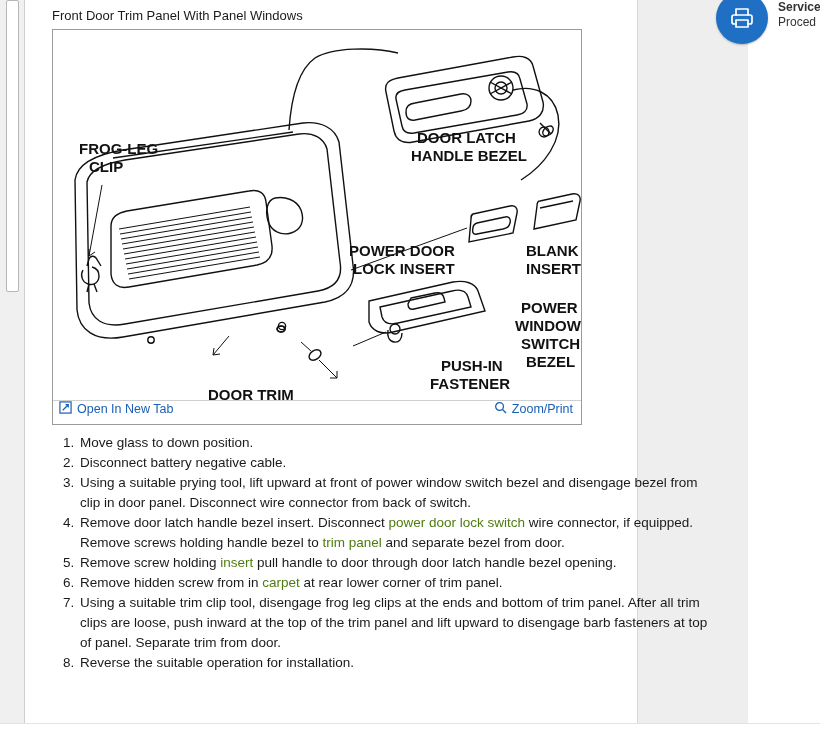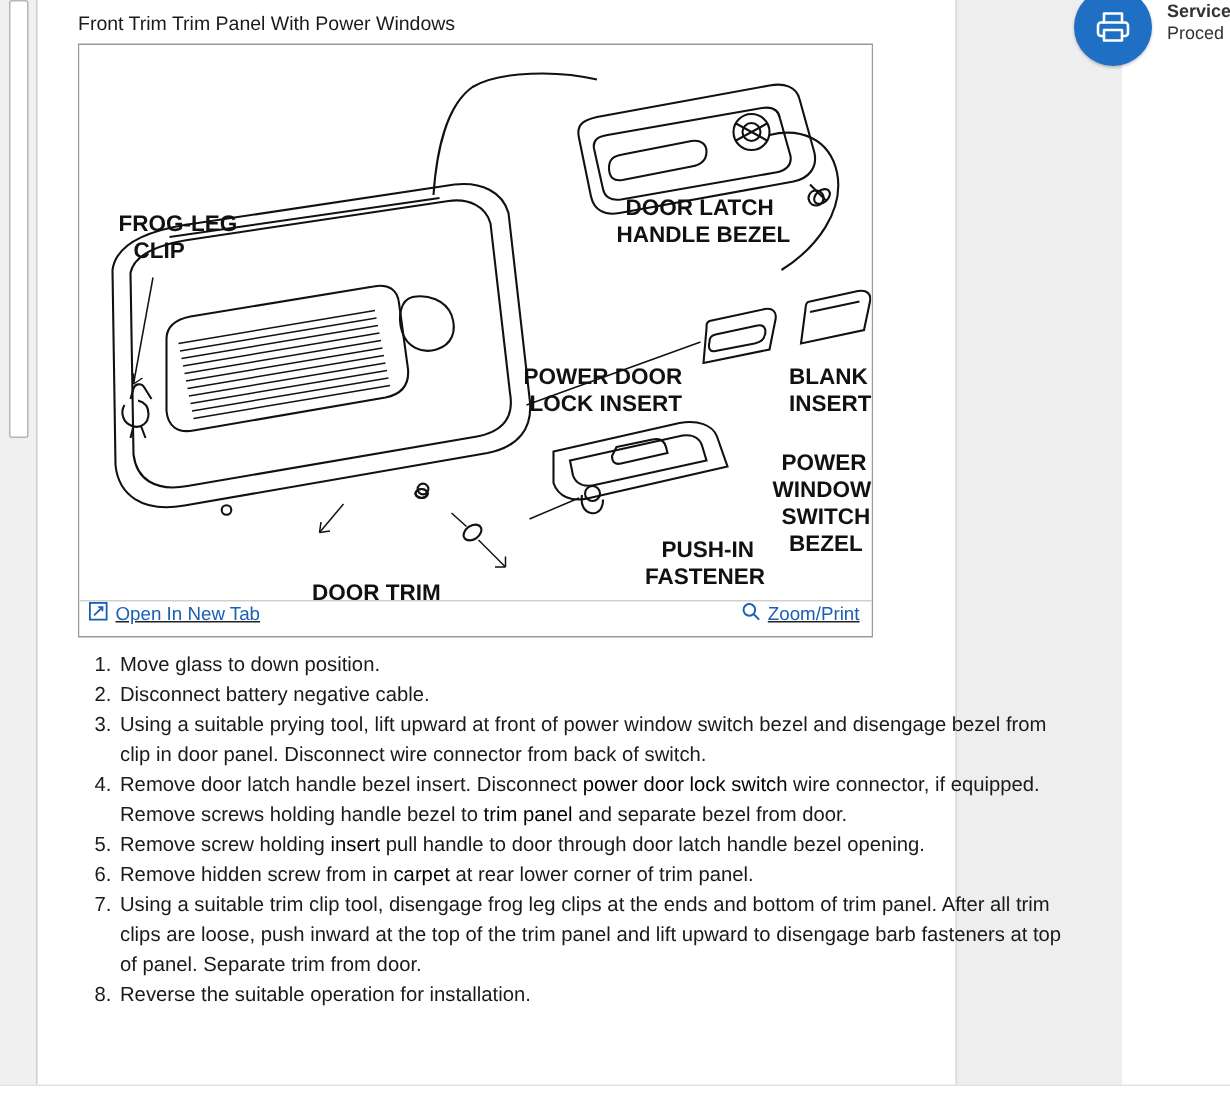--- a/index.html
+++ b/index.html
@@ -107,21 +107,20 @@
     color: #1a1a1a;
     margin-top: 8px;
     margin-bottom: 6px;
   }
   .figure-box {
     position: relative;
     width: 530px;
     border: 1px solid #9a9a9a;
     background: #ffffff;
     box-sizing: border-box;
-    text-decoration: underline;
   }
   .figure-img {
     position: relative;
     width: 528px;
     height: 370px;
     background: #ffffff;
     overflow: hidden;
   }
   .figure-img svg { display:block; }
   .figure-bar {
@@ -162,21 +161,21 @@
     padding-left: 26px;
     font-size: 13.5px;
     line-height: 20px;
     color: #1a1a1a;
   }
   ol.steps li {
     margin-bottom: 0px;
     padding-left: 2px;
   }
   a.inline {
-    color: #000000;
+    color: #4d7c0f;
     text-decoration: none;
     cursor: pointer;
   }
 </style>
 </head>
 <body>
 
 <div class="page">
 
   <div class="left-gutter">
@@ -197,21 +196,21 @@
     </span>
   </div>
 
   <div class="service-text">
     <div class="l1">Service</div>
     <div class="l2">Proced</div>
   </div>
 
   <div class="content">
 
-    <div class="fig-title">Front Trim Trim Panel With Power Windows</div>
+    <div class="fig-title">Front Door Trim Panel With Panel Windows</div>
 
     <div class="figure-box">
       <div class="figure-img">
         <svg width="528" height="370" viewBox="0 0 528 370" xmlns="http://www.w3.org/2000/svg">
           <rect x="0" y="0" width="528" height="370" fill="#ffffff"></rect>
           <g stroke="#111" fill="none" stroke-width="1.4">
 
             <path d="M22 150 C 24 135, 40 125, 70 120 L 250 93 C 268 91, 282 98, 286 112 L 300 235 C 303 256, 292 268, 272 272 L 70 307 C 42 312, 26 300, 24 280 Z"></path>
 
             <path d="M34 152 C 36 142, 48 134, 72 130 L 246 104 C 260 102, 271 108, 274 119 L 287 232 C 290 249, 281 258, 265 261 L 72 294 C 50 298, 38 289, 36 273 Z"></path>

